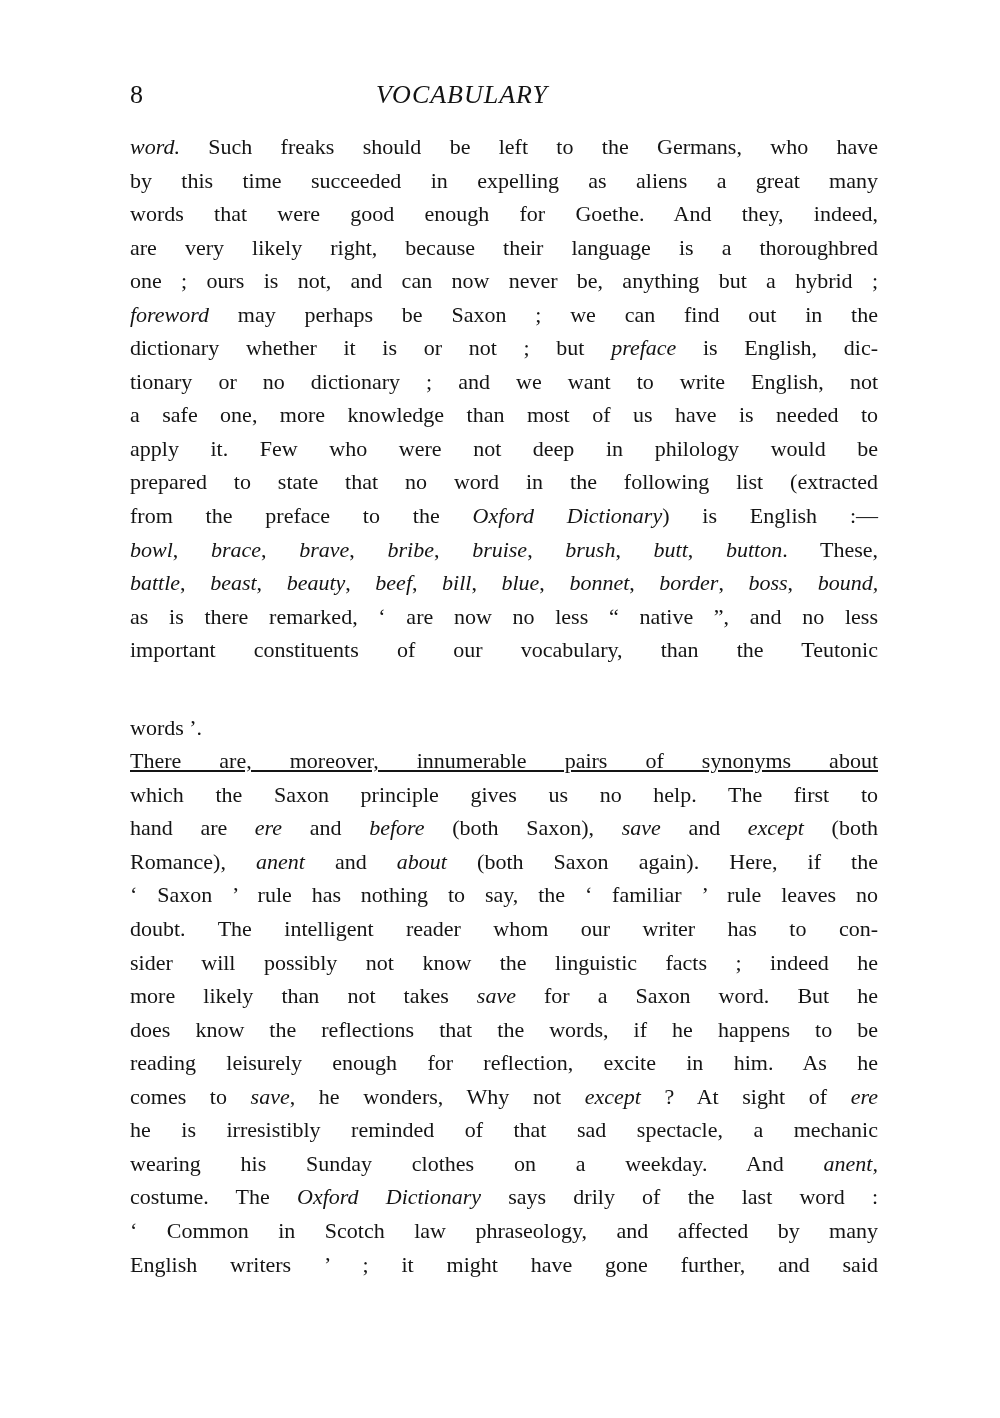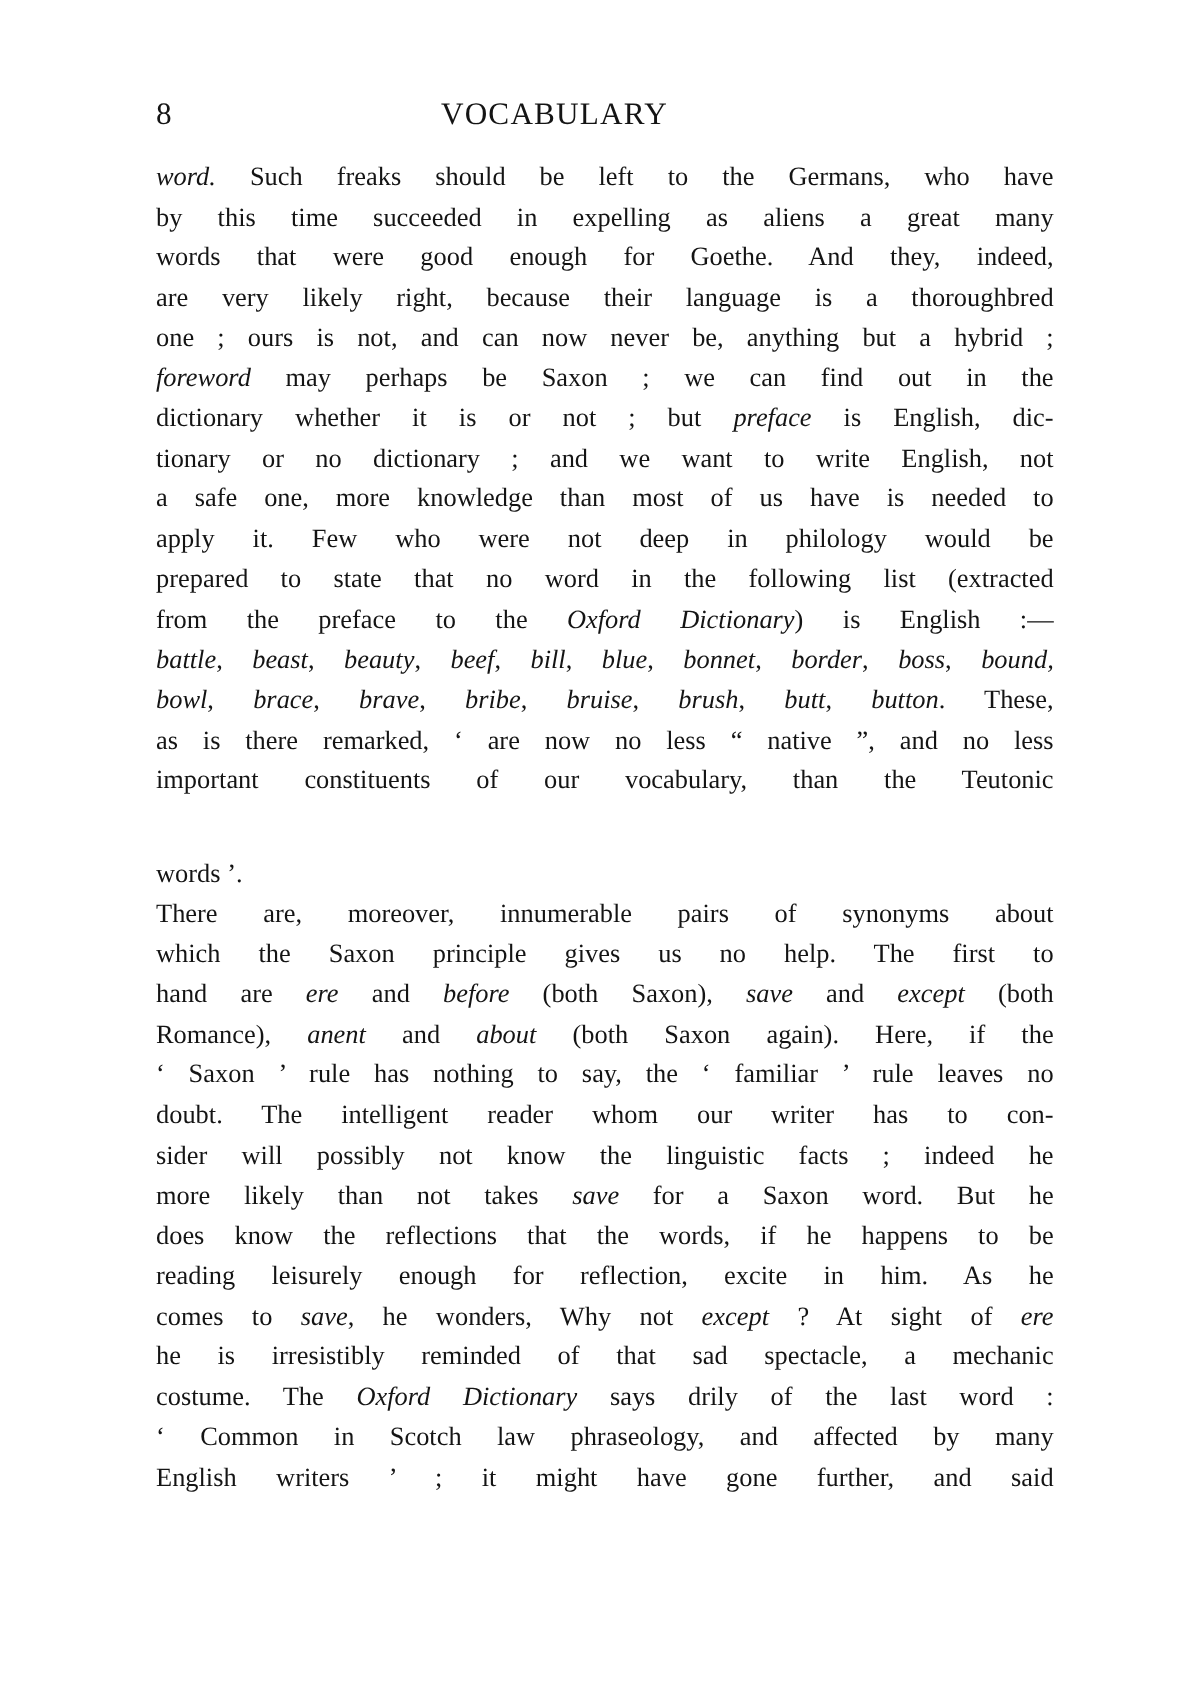--- a/index.html
+++ b/index.html
@@ -24,20 +24,21 @@
   }
   .running-head {
     position: absolute;
     left: 0;
     width: 916px;
     top: 80px;
     text-align: center;
     font-size: 26px;
     line-height: 30px;
     letter-spacing: 1px;
+    font-style: italic;
   }
   .running-head span { position: relative; left: 4px; }
   .text-block {
     position: absolute;
     left: 130px;
     top: 130px;
     width: 748px;
     font-size: 22px;
   }
   .line {
@@ -48,20 +49,21 @@
     text-align-last: justify;
     overflow: visible;
   }
   .line.last {
     text-align: left;
     text-align-last: left;
     margin-top: 44px;
   }
   .line.indent {
     padding-left: 0;
+    text-decoration: underline;
   }
   em { font-style: italic; }
 </style>
 </head>
 <body>
 
 <div>
   <div class="page-number">8</div>
   <div class="running-head">
     <span>VOCABULARY</span>
@@ -72,34 +74,35 @@
       <div class="line"><span>words that were good enough for Goethe.  And they, indeed,</span></div>
       <div class="line"><span>are very likely right, because their language is a thoroughbred</span></div>
       <div class="line"><span>one ; ours is not, and can now never be, anything but a hybrid ;</span></div>
       <div class="line"><em>foreword</em><span> may perhaps be Saxon ;  we can find out in the</span></div>
       <div class="line"><span>dictionary whether it is or not ; but </span><em>preface</em><span> is English, dic-</span></div>
       <div class="line"><span>tionary or no dictionary ; and we want to write English, not</span></div>
       <div class="line"><span>a safe one, more knowledge than most of us have is needed to</span></div>
       <div class="line"><span>apply it.  Few who were not deep in philology would be</span></div>
       <div class="line"><span>prepared to state that no word in the following list (extracted</span></div>
       <div class="line"><span>from the preface to the </span><em>Oxford Dictionary</em><span>) is English :—</span></div>
+      <div class="line"><em>bowl</em><span>, </span><em>brace</em><span>, </span><em>brave</em><span>, </span><em>bribe</em><span>, </span><em>bruise</em><span>, </span><em>brush</em><span>, </span><em>butt</em><span>, </span><em>button</em><span>.  These,</span></div>
       <div class="line"><em>battle</em><span>, </span><em>beast</em><span>, </span><em>beauty</em><span>, </span><em>beef</em><span>, </span><em>bill</em><span>, </span><em>blue</em><span>, </span><em>bonnet</em><span>, </span><em>border</em><span>, </span><em>boss</em><span>, </span><em>bound,</em></div>
-      <div class="line"><em>bowl</em><span>, </span><em>brace</em><span>, </span><em>brave</em><span>, </span><em>bribe</em><span>, </span><em>bruise</em><span>, </span><em>brush</em><span>, </span><em>butt</em><span>, </span><em>button</em><span>.  These,</span></div>
       <div class="line"><span>as is there remarked, ‘ are now no less “ native ”, and no less</span></div>
       <div class="line"><span>important constituents of our vocabulary, than the Teutonic</span></div>
       <div class="line last"><span>words ’.</span></div>
       <div class="line indent"><span>   There are, moreover, innumerable pairs of synonyms about</span></div>
       <div class="line"><span>which the Saxon principle gives us no help.  The first to</span></div>
       <div class="line"><span>hand are </span><em>ere</em><span> and </span><em>before</em><span> (both Saxon), </span><em>save</em><span> and </span><em>except</em><span> (both</span></div>
       <div class="line"><span>Romance), </span><em>anent</em><span> and </span><em>about</em><span> (both Saxon again).  Here, if the</span></div>
       <div class="line"><span>‘ Saxon ’ rule has nothing to say, the ‘ familiar ’ rule leaves no</span></div>
       <div class="line"><span>doubt.  The intelligent reader whom our writer has to con-</span></div>
       <div class="line"><span>sider will possibly not know the linguistic facts ; indeed he</span></div>
       <div class="line"><span>more likely than not takes </span><em>save</em><span> for a Saxon word.  But he</span></div>
       <div class="line"><span>does know the reflections that the words, if he happens to be</span></div>
       <div class="line"><span>reading leisurely enough for reflection, excite in him.  As he</span></div>
       <div class="line"><span>comes to </span><em>save</em><span>, he wonders, Why not </span><em>except</em><span> ?  At sight of </span><em>ere</em></div>
       <div class="line"><span>he is irresistibly reminded of that sad spectacle, a mechanic</span></div>
+      <div class="line"><span>wearing his Sunday clothes on a weekday.  And </span><em>anent,</em></div>
       <div class="line"><span>costume.  The </span><em>Oxford Dictionary</em><span> says drily of the last word :</span></div>
       <div class="line"><span>‘ Common in Scotch law phraseology, and affected by many</span></div>
       <div class="line"><span>English writers ’ ;  it might have gone further, and said</span></div>
     </div>
 </div>
 
 </body></html>

